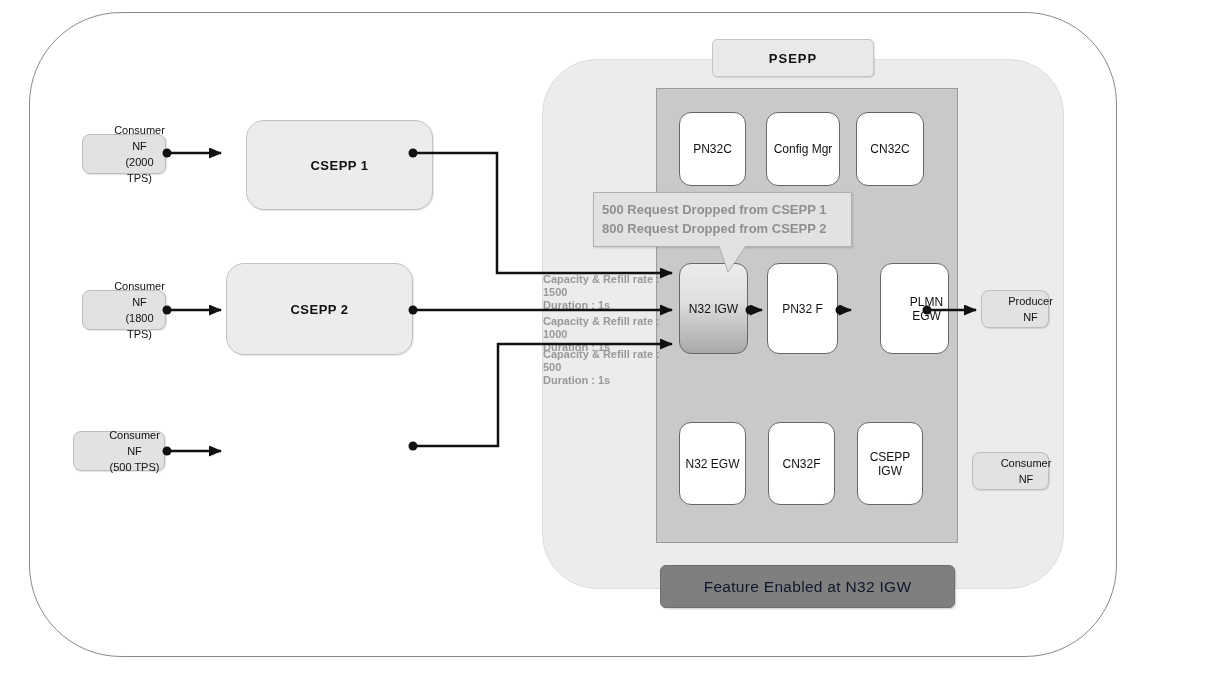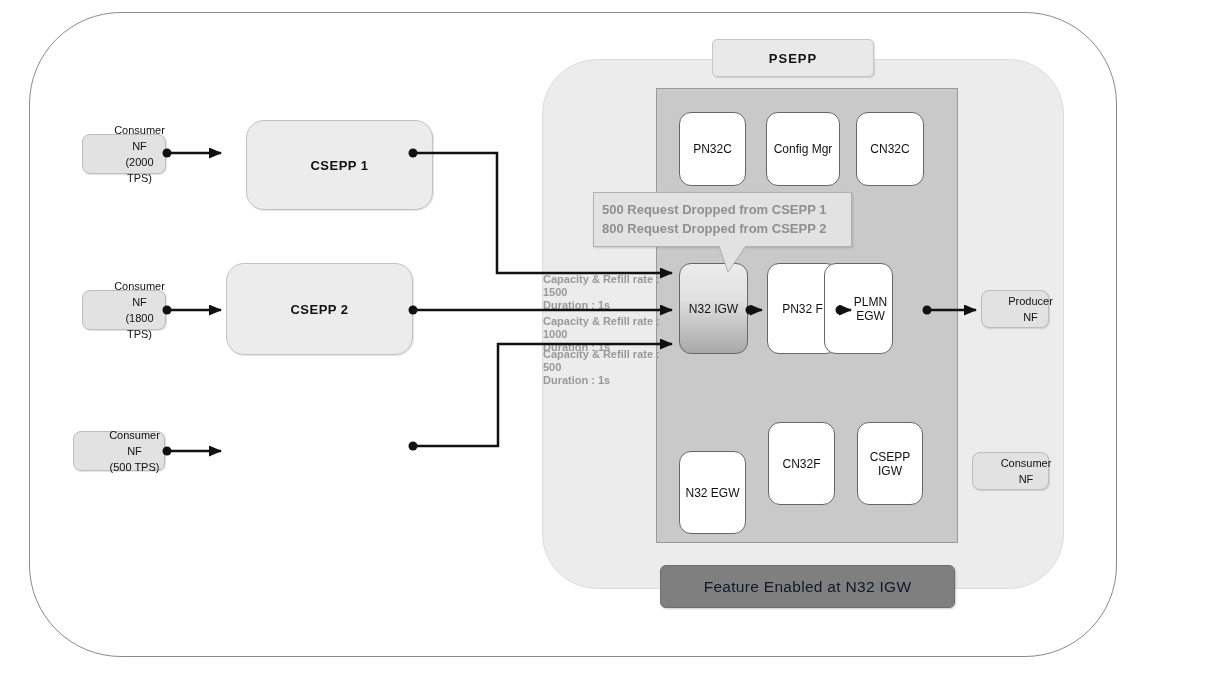--- a/index.html
+++ b/index.html
@@ -66,23 +66,23 @@
   <div class="abs psepp-label">PSEPP</div>
 
   <div class="abs core-panel"></div>
 
   <div class="abs node" style="left:679px;top:112px;width:67px;height:74px;">PN32C</div>
   <div class="abs node" style="left:766px;top:112px;width:74px;height:74px;">Config Mgr</div>
   <div class="abs node" style="left:856px;top:112px;width:68px;height:74px;">CN32C</div>
 
   <div class="abs node node-igw" style="left:679px;top:263px;width:69px;height:91px;">N32 IGW</div>
   <div class="abs node" style="left:767px;top:263px;width:71px;height:91px;">PN32 F</div>
-  <div class="abs node" style="left:824px;top:263px;width:69px;height:91px;padding-left:24px;">PLMN EGW</div>
+  <div class="abs node" style="left:880px;top:263px;width:69px;height:91px;padding-left:24px;">PLMN EGW</div>
 
-  <div class="abs node" style="left:679px;top:422px;width:67px;height:83px;margin-top:29px;">N32 EGW</div>
+  <div class="abs node" style="left:679px;top:422px;width:67px;height:83px;">N32 EGW</div>
   <div class="abs node" style="left:768px;top:422px;width:67px;height:83px;">CN32F</div>
   <div class="abs node" style="left:857px;top:422px;width:66px;height:83px;">CSEPP IGW</div>
 
   <div class="abs callout">
     <div>500 Request Dropped from CSEPP 1</div>
     <div>800 Request Dropped from CSEPP 2</div>
   </div>
 
   <div class="abs rate-label" style="left:543px;top:273px;">
     <div>Capacity &amp; Refill rate : 1500</div>

